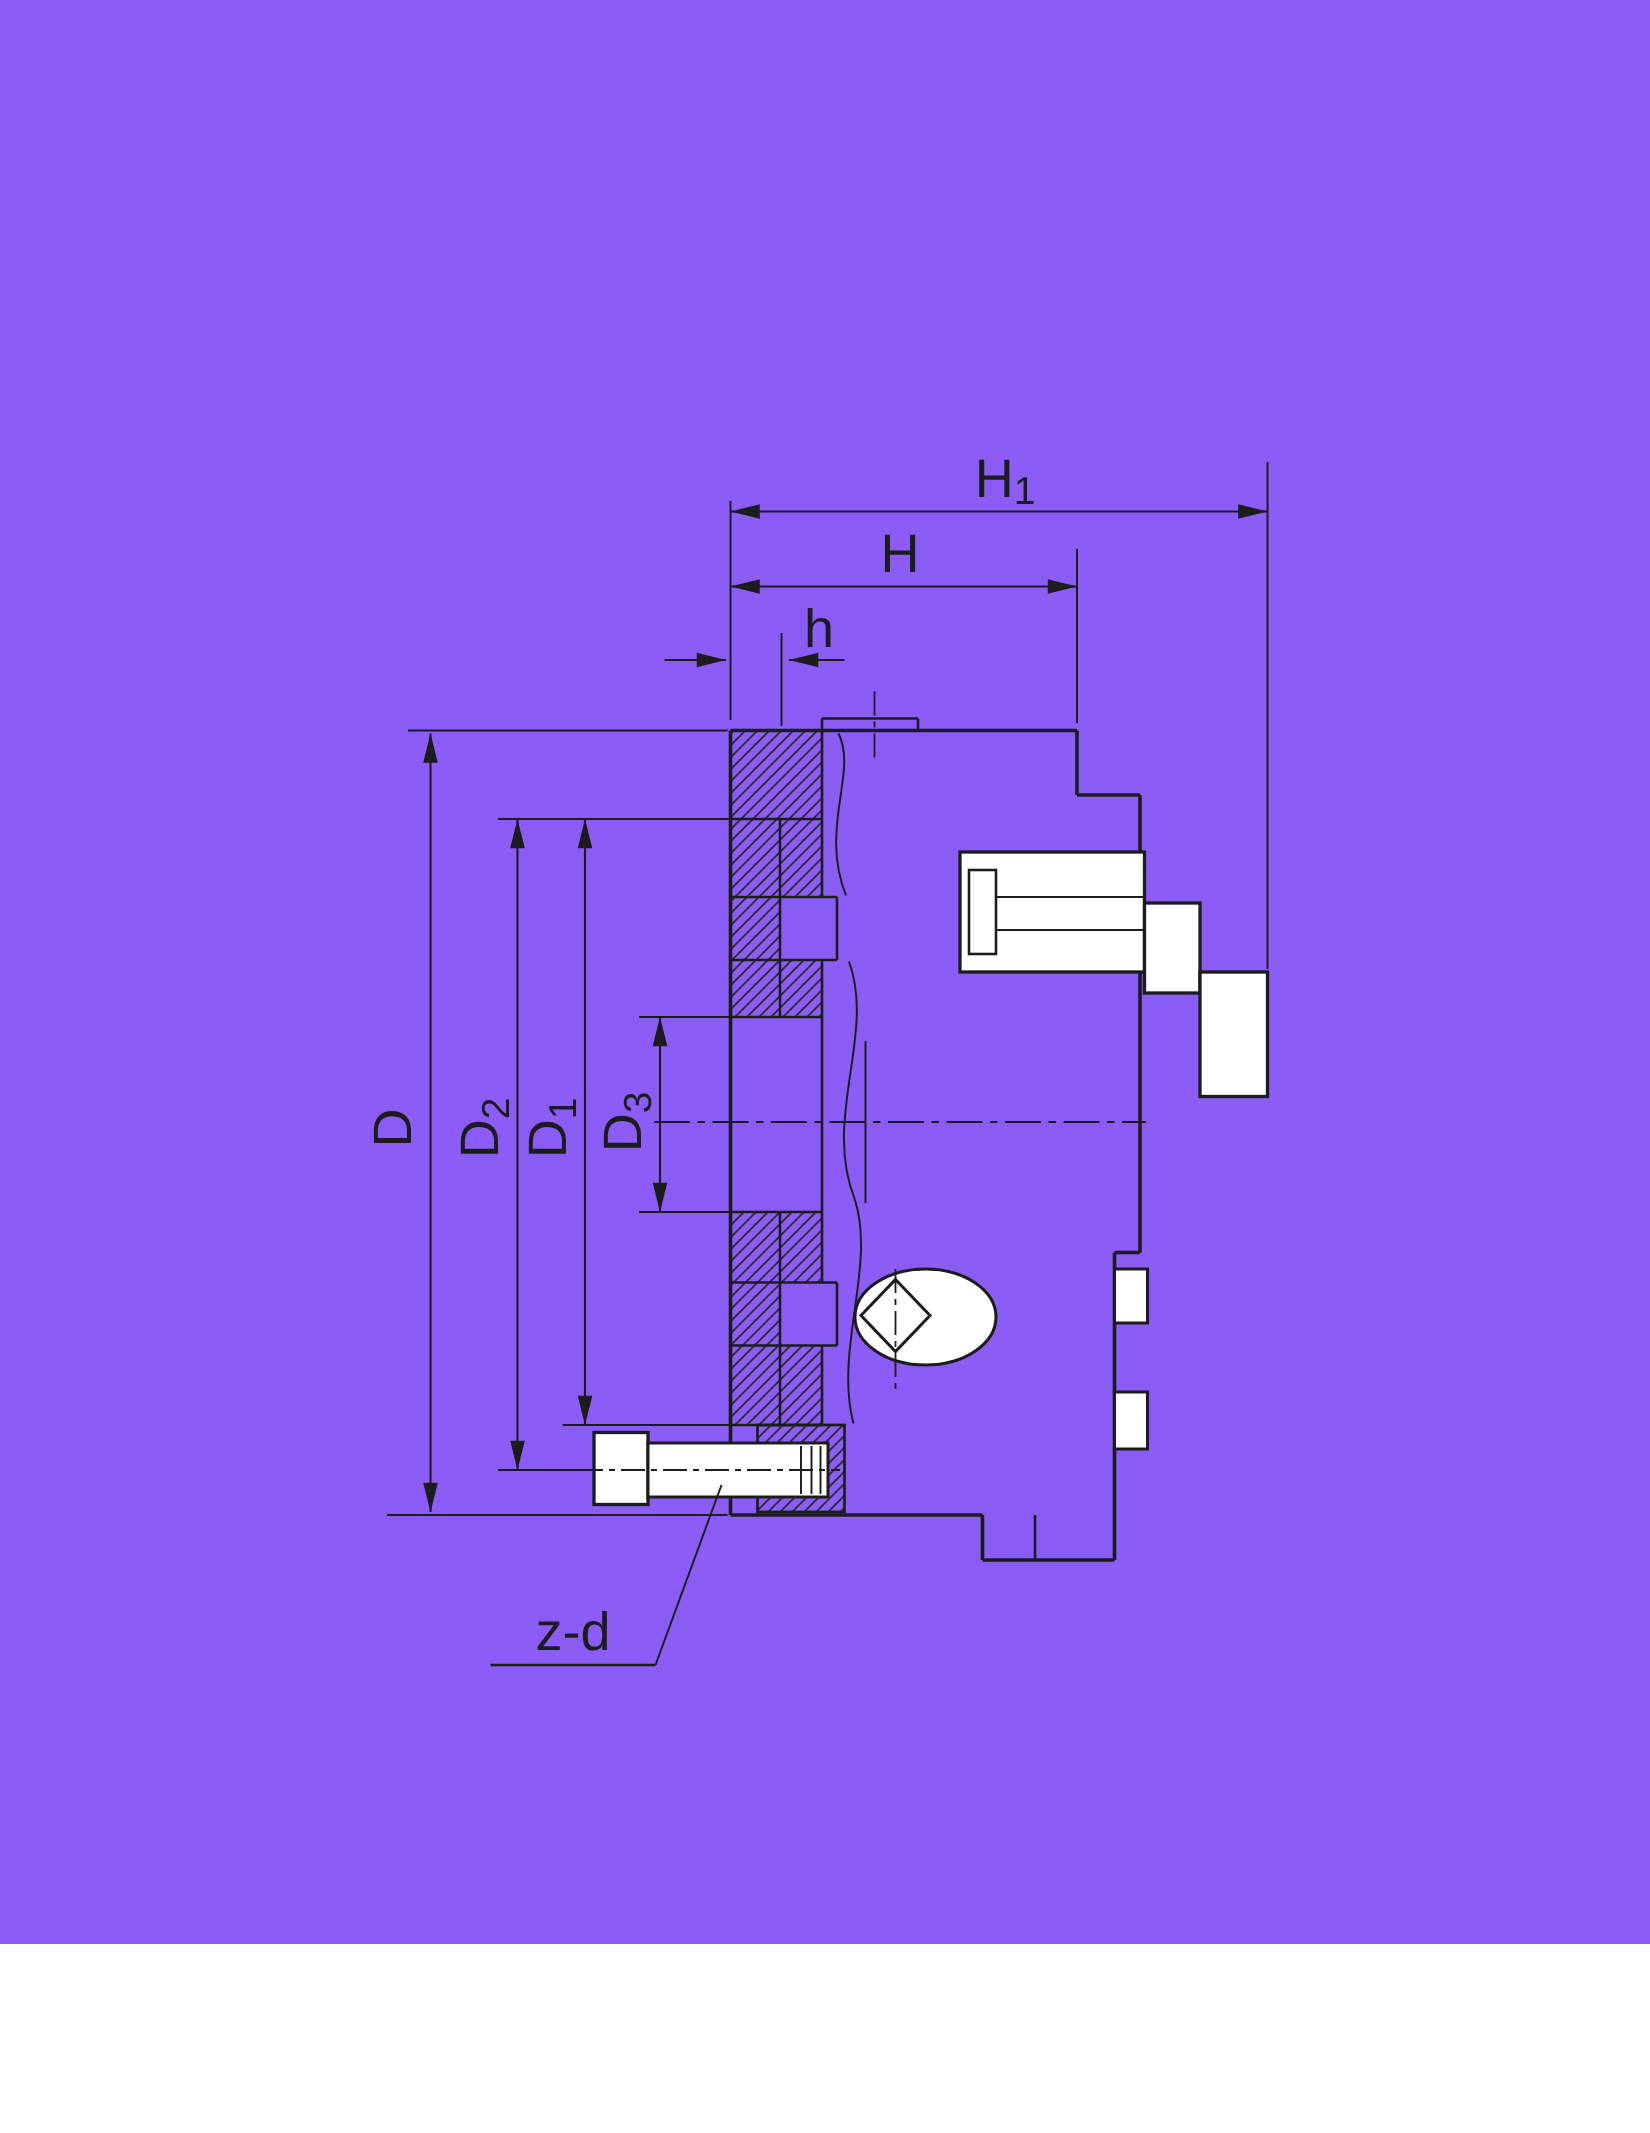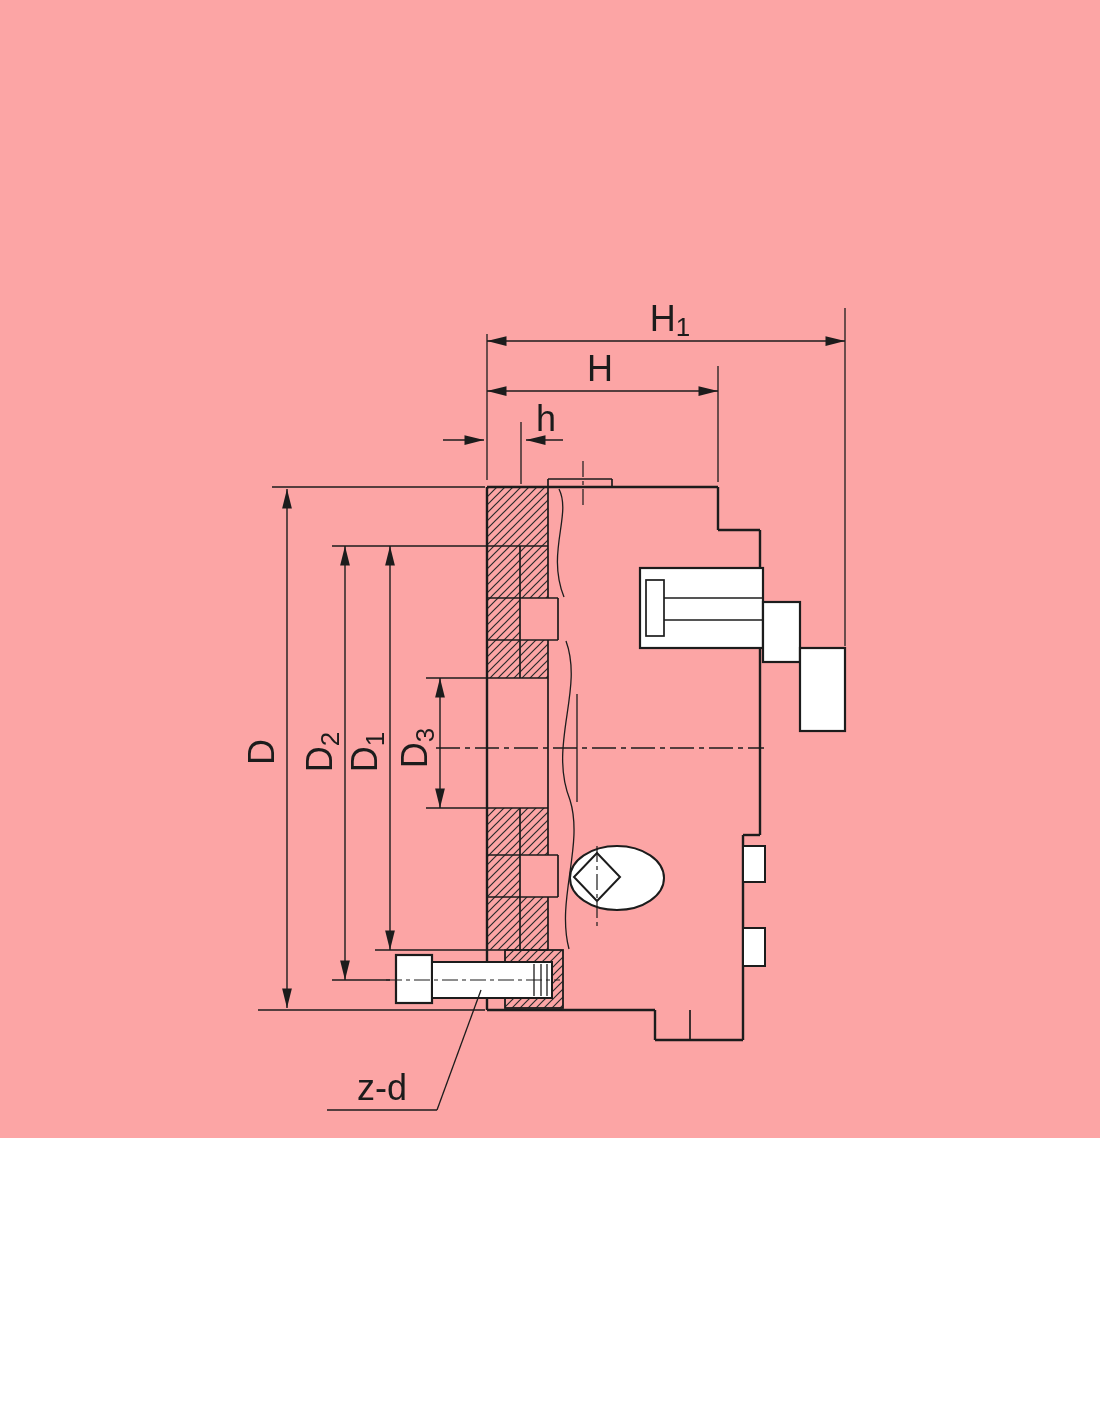--- a/index.html
+++ b/index.html
@@ -3,22 +3,22 @@
 <meta charset="utf-8">
 <style>
   html, body {
     margin: 0;
     padding: 0;
     background: #ffffff;
   }
   #stage {
     position: relative;
     width: 1100px;
-    height: 1138px;
-    background: #fca5a5;
+    height: 1296px;
+    background: #8b5cf6;
     overflow: hidden;
   }
   svg { display: block; }
   .s-thick  { stroke: #1c1c1c; stroke-width: 2.4; fill: none; }
   .s-med    { stroke: #1c1c1c; stroke-width: 1.7; fill: none; }
   .s-thin   { stroke: #1c1c1c; stroke-width: 1.3; fill: none; }
   .s-dim    { stroke: #1c1c1c; stroke-width: 1.4; fill: none; }
   .s-center { stroke: #1c1c1c; stroke-width: 1.3; fill: none; stroke-dasharray: 24 5 5 5; }
   .s-center2{ stroke: #1c1c1c; stroke-width: 1.2; fill: none; stroke-dasharray: 16 4 4 4; }
   .whitefill{ fill: #ffffff; }

